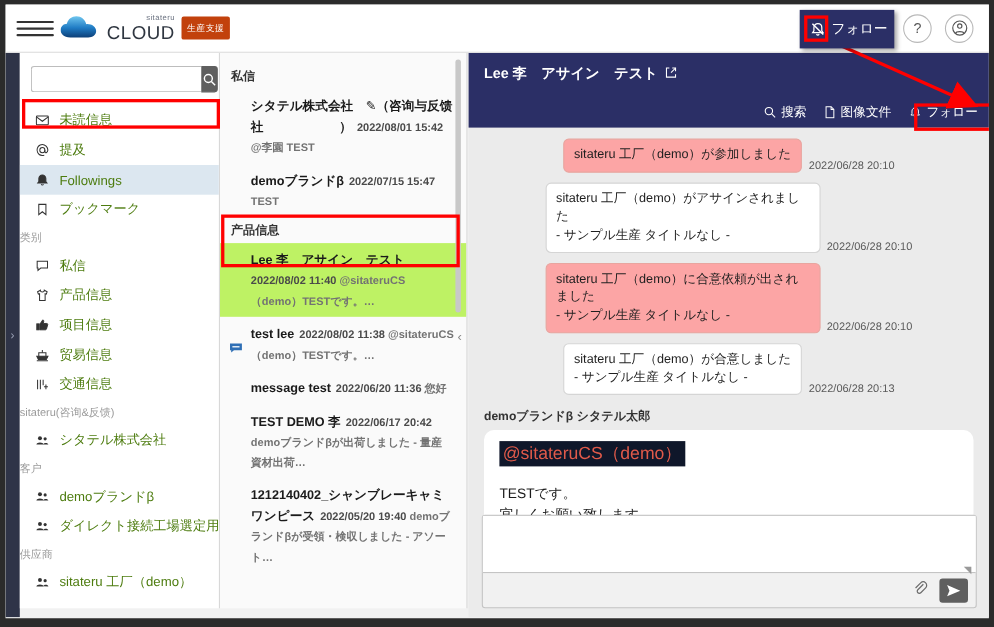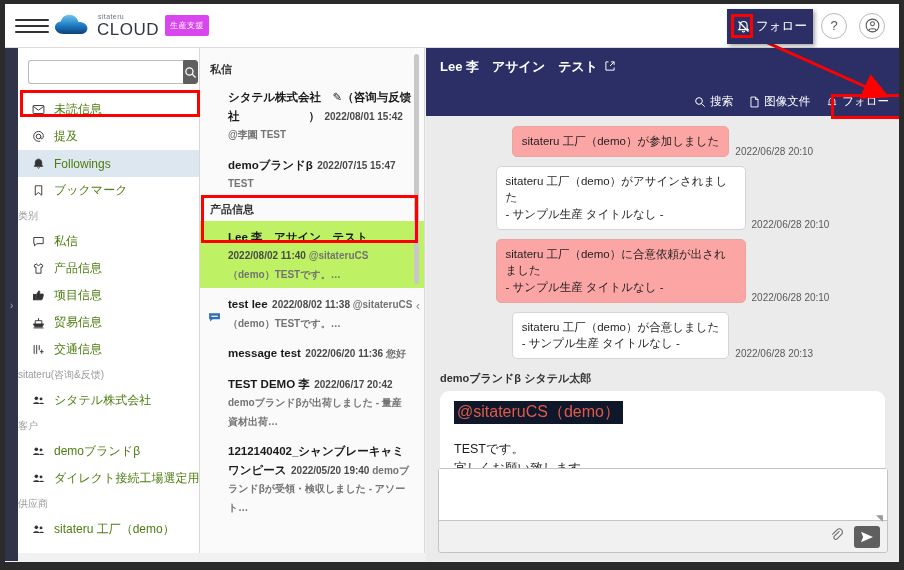--- a/index.html
+++ b/index.html
@@ -27,33 +27,33 @@
     border-bottom: 1px solid #dcdcdc;
     z-index: 5;
   }
   .hamburger {
     width: 34px; height: 24px;
     margin-left: 10px; margin-right: 6px;
     display: flex; flex-direction: column; justify-content: center;
     gap: 4px; cursor: pointer;
   }
   .hamburger span { display: block; height: 2px; background: #333; border-radius: 1px; }
-  .logo-wrap { display: flex; align-items: center; gap: 6px; }
+  .logo-wrap { display: flex; align-items: center; gap: 6px; text-align: right; }
   .cloud-mark { width: 36px; height: 24px; }
   .logo-text { display: flex; flex-direction: column; line-height: 1; }
   .logo-small {
     font-size: 7px; color: #6b7280; letter-spacing: 0.4px;
     margin-bottom: 1px; margin-left: 1px;
   }
   .logo-big {
     font-size: 17px; color: #2f3640; letter-spacing: 0.5px;
     font-weight: 400;
   }
   .logo-badge {
-    background: #d946ef; color: #fff; font-size: 8px;
+    background: #c2410c; color: #fff; font-size: 8px;
     padding: 5px 5px; border-radius: 2px; letter-spacing: 0.5px;
     align-self: flex-end; margin-bottom: 2px;
   }
   .topbar-right {
     margin-left: auto; display: flex; align-items: center; gap: 12px;
     padding-right: 14px;
   }
   .round-btn {
     width: 26px; height: 26px; border-radius: 50%;
     border: 1px solid #b9b9b9; background: #fff;

